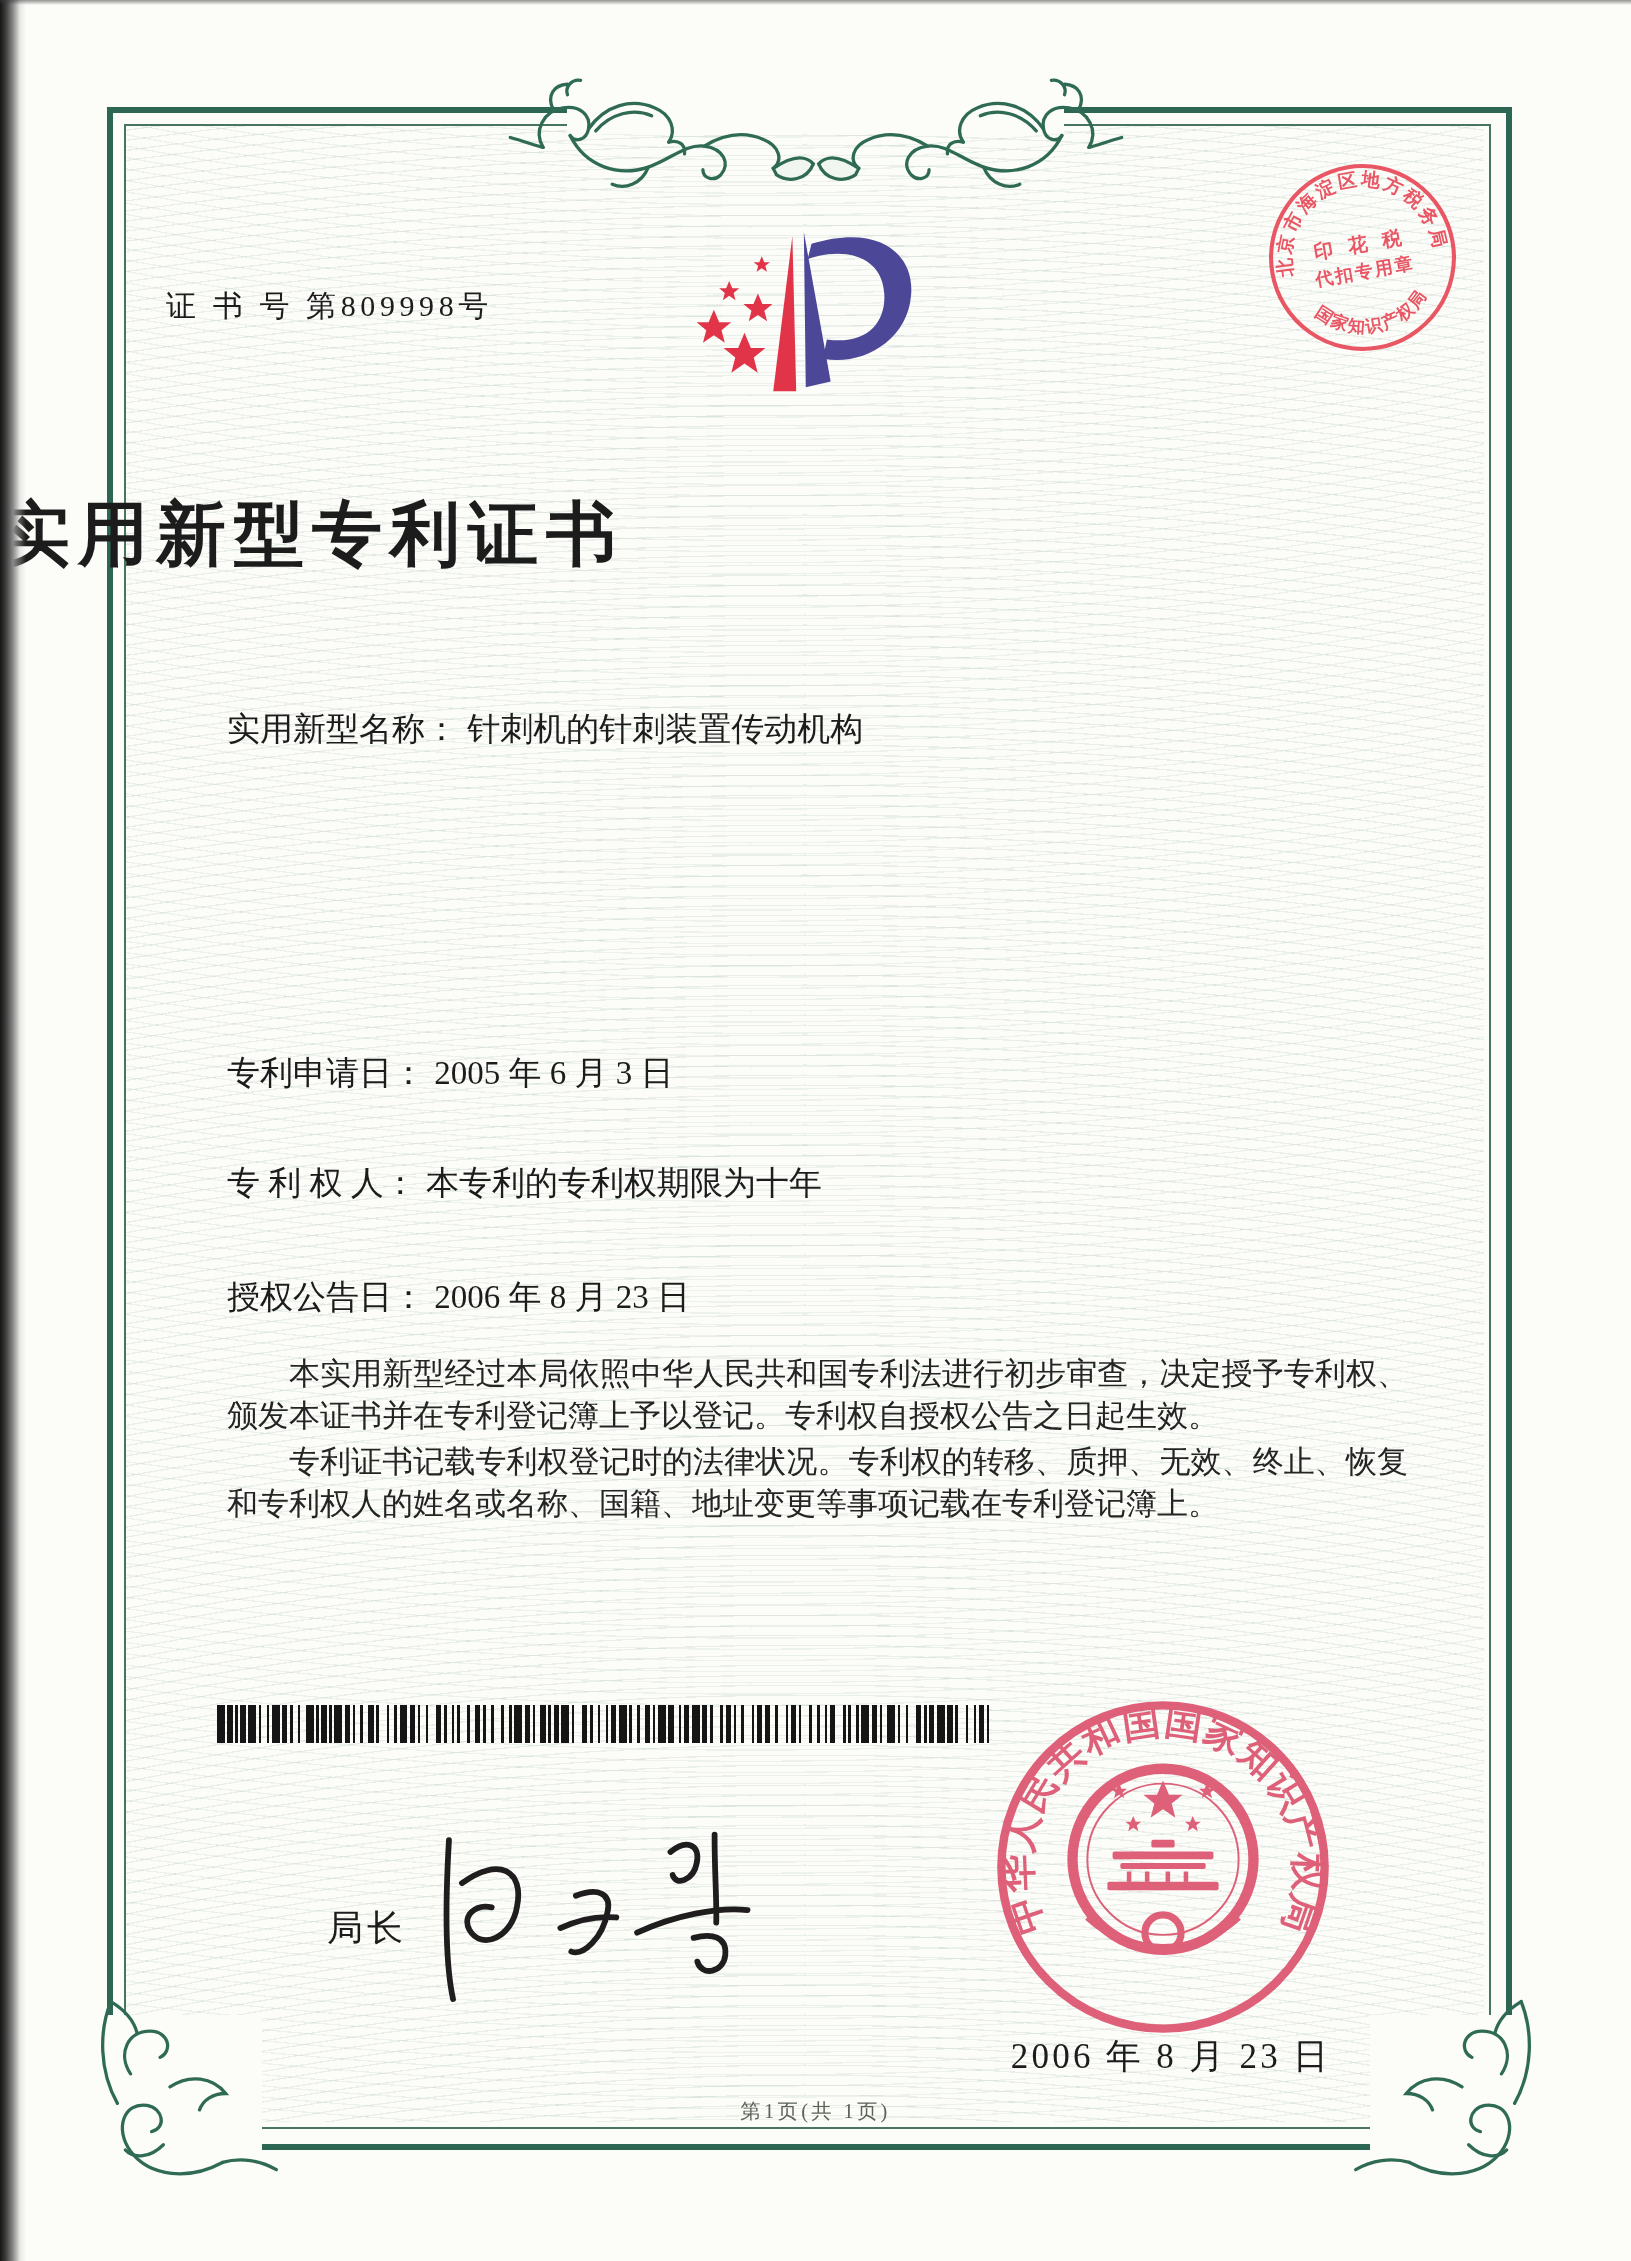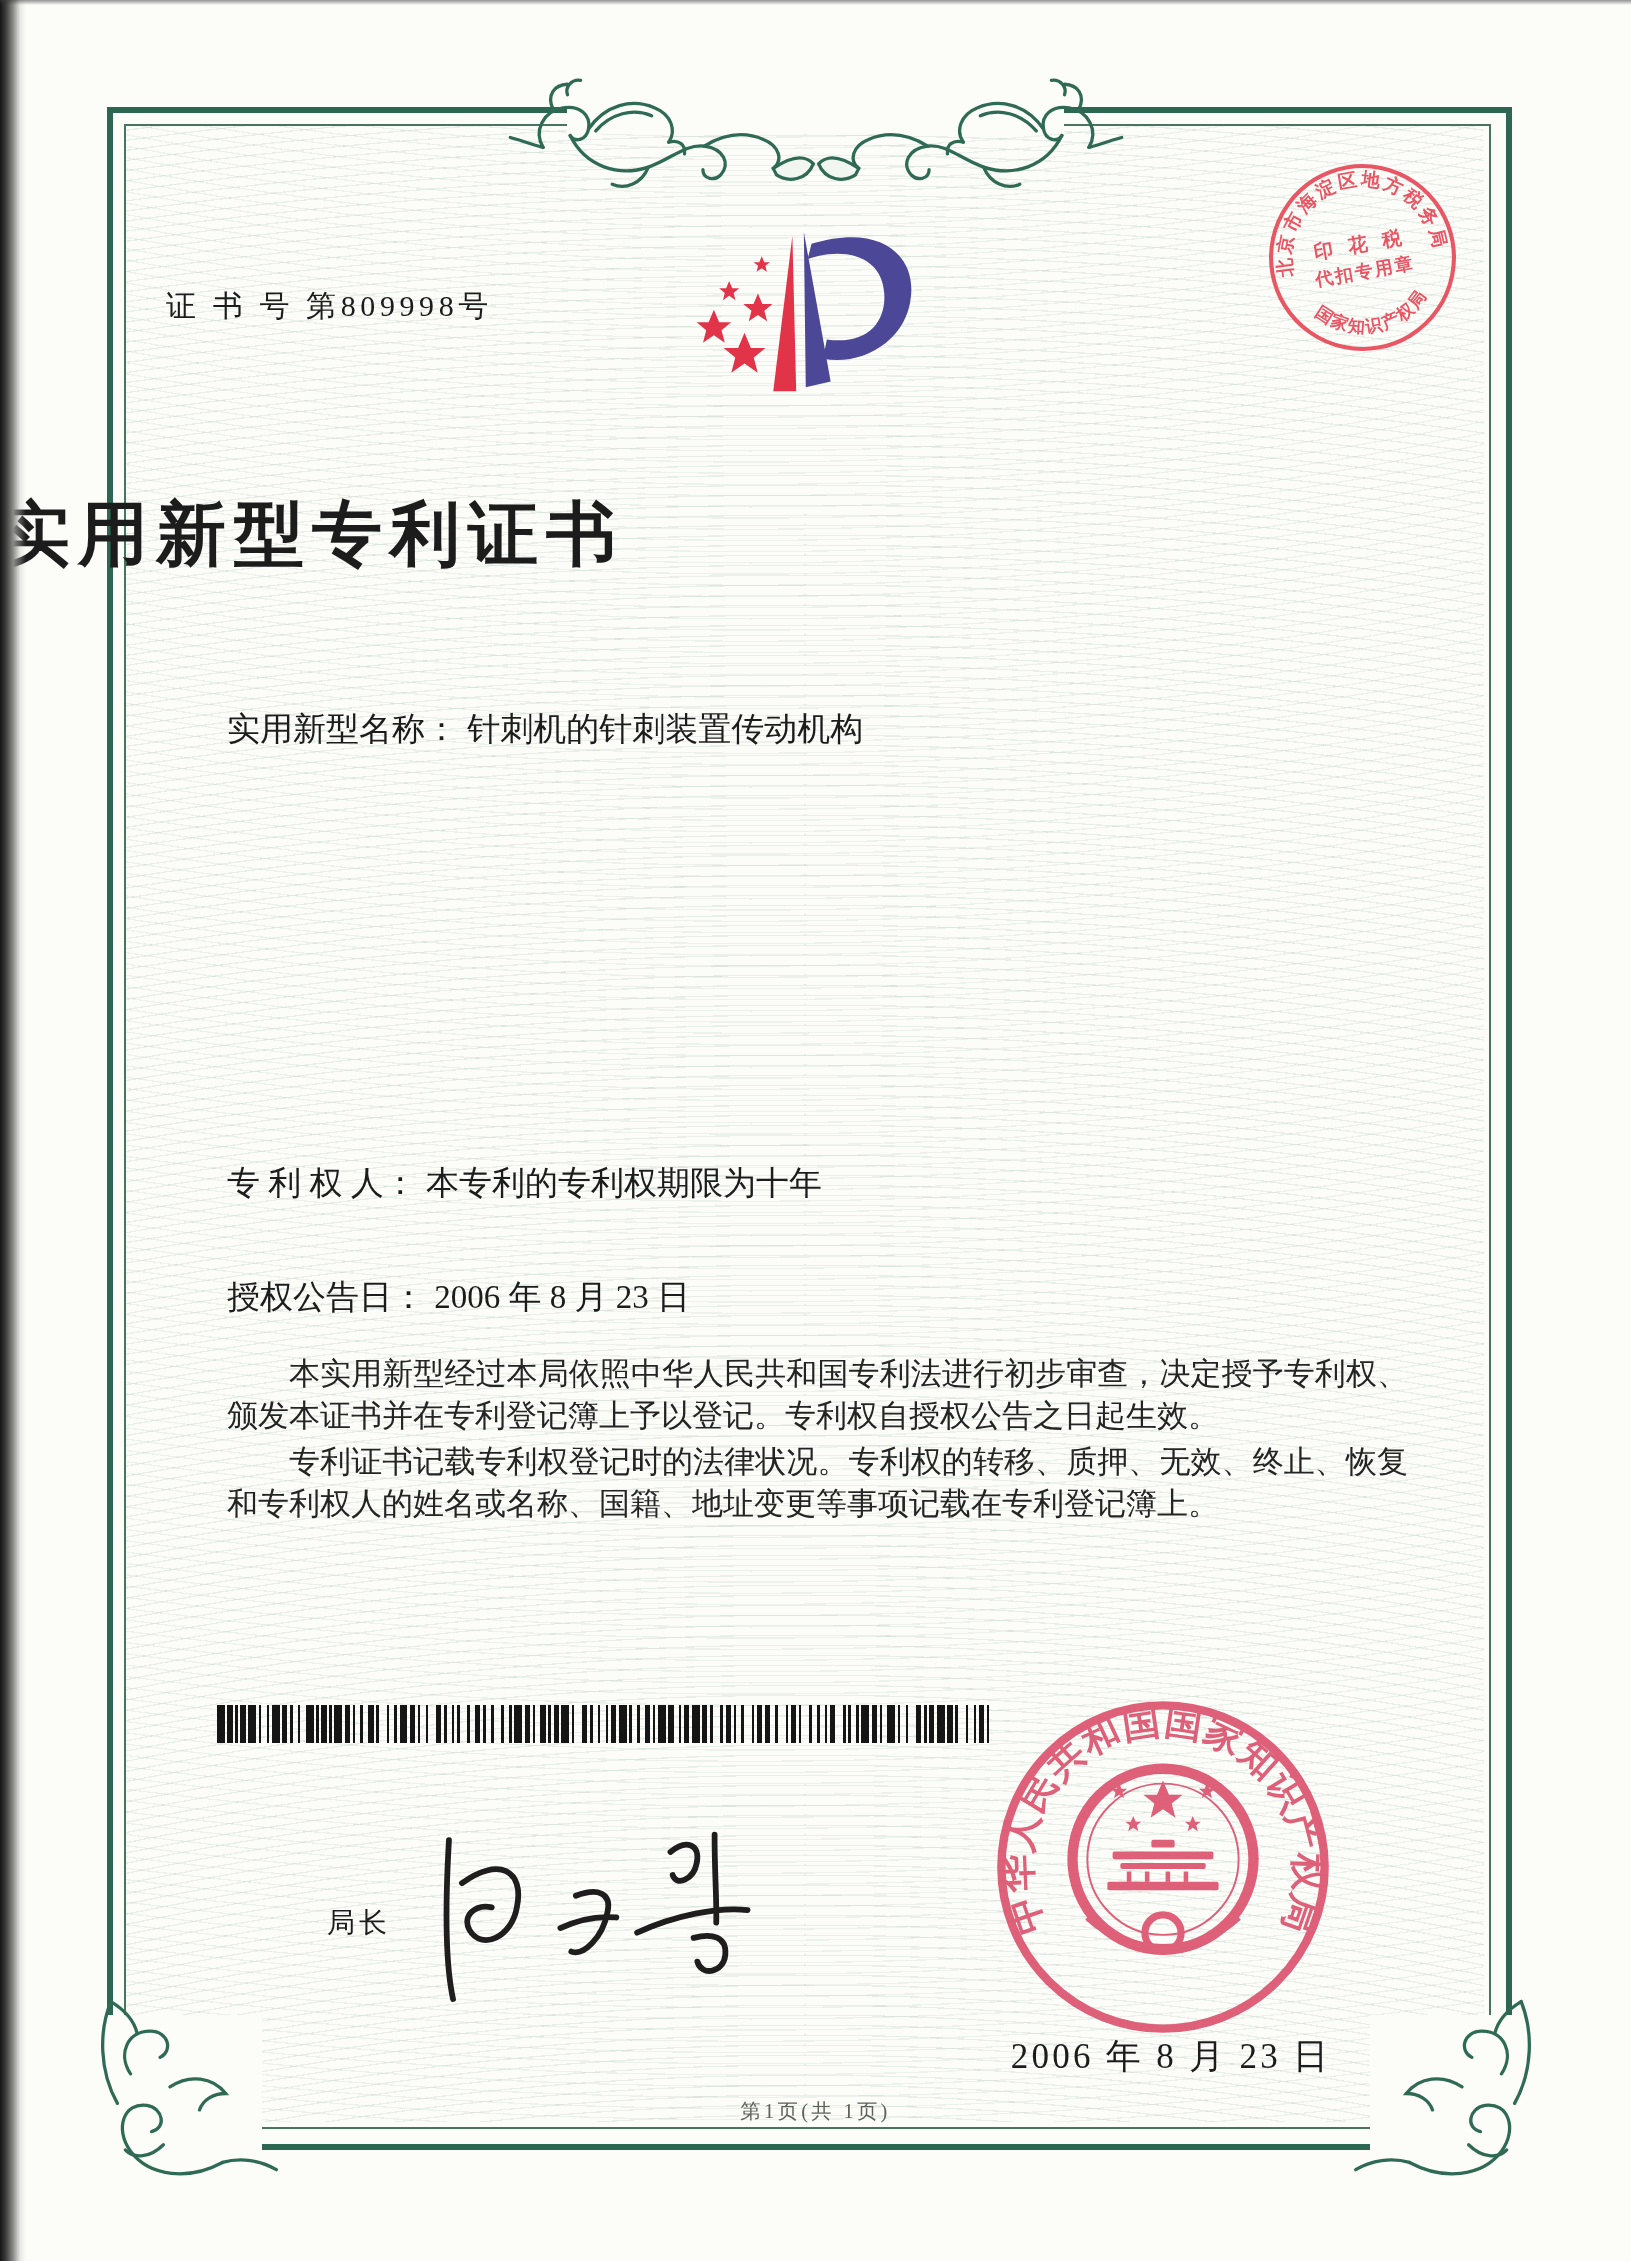--- a/index.html
+++ b/index.html
@@ -47,21 +47,21 @@
   .row .v{margin-left:9.2px;}
   .r1{top:707px}.r2{top:820px}.r3{top:934px}.r4{top:1051px}.r5{top:1161px}.r6{top:1275px}
 
   .body-text{position:absolute;left:227px;top:1353px;width:1181px;z-index:4;
     font-size:31px;line-height:42px;text-align:justify;color:#242424;}
   .body-text p{margin:0 0 4px 0;text-indent:2em;}
 
   .barcode{position:absolute;left:217px;top:1705px;width:780px;height:38px;z-index:4;}
   .barcode i{position:absolute;top:0;bottom:0;background:#151515;}
 
-  .chief-label{position:absolute;left:327px;top:1904px;font-size:28px;letter-spacing:4px;z-index:4;}
+  .chief-label{position:absolute;left:327px;top:1904px;font-size:36px;letter-spacing:4px;z-index:4;}
   .signature{position:absolute;left:407px;top:1808px;width:361px;height:221px;z-index:4;transform:rotate(-2deg);}
   .signature path{fill:none;stroke:#1f1d1d;stroke-width:8;stroke-linecap:round;stroke-linejoin:round;}
 
   .seal{position:absolute;left:982px;top:1686px;width:362px;height:362px;z-index:4;opacity:.93;}
   .seal text{fill:#dc5570;font-weight:bold;}
   .seal .pink{fill:#dc5570;}
   .seal .pstroke{fill:none;stroke:#dc5570;}
 
   .issue-date{position:absolute;left:1000px;top:2033px;width:342px;text-align:center;z-index:5;
     font-size:35px;letter-spacing:3.3px;}
@@ -161,20 +161,21 @@
     <text font-size="46" letter-spacing="4" text-anchor="middle">
       <textPath href="#stampBottom" startOffset="50%">国家知识产权局</textPath>
     </text>
     <text x="280" y="262" font-size="52" letter-spacing="14" text-anchor="middle">印 花 税</text>
     <text x="280" y="334" font-size="48" letter-spacing="6" text-anchor="middle">代扣专用章</text>
   </svg>
 
   <h1 class="title">实用新型专利证书</h1>
 
   <div class="row r1"><span>实用新型名称：</span><span class="v">针刺机的针刺装置传动机构</span></div>
+  <div class="row r4"><span>专利申请日：</span><span class="v">2005 年 6 月 3 日</span></div>
   <div class="row r5"><span>专 利 权 人：</span><span class="v">本专利的专利权期限为十年</span></div>
   <div class="row r6"><span>授权公告日：</span><span class="v">2006 年 8 月 23 日</span></div>
 
   <div class="body-text">
     <p>本实用新型经过本局依照中华人民共和国专利法进行初步审查，决定授予专利权、颁发本证书并在专利登记簿上予以登记。专利权自授权公告之日起生效。</p>
     <p>专利证书记载专利权登记时的法律状况。专利权的转移、质押、无效、终止、恢复和专利权人的姓名或名称、国籍、地址变更等事项记载在专利登记簿上。</p>
   </div>
 
   <div class="barcode">
       <i style="left:0%;width:1.0033444816053512%"></i>

